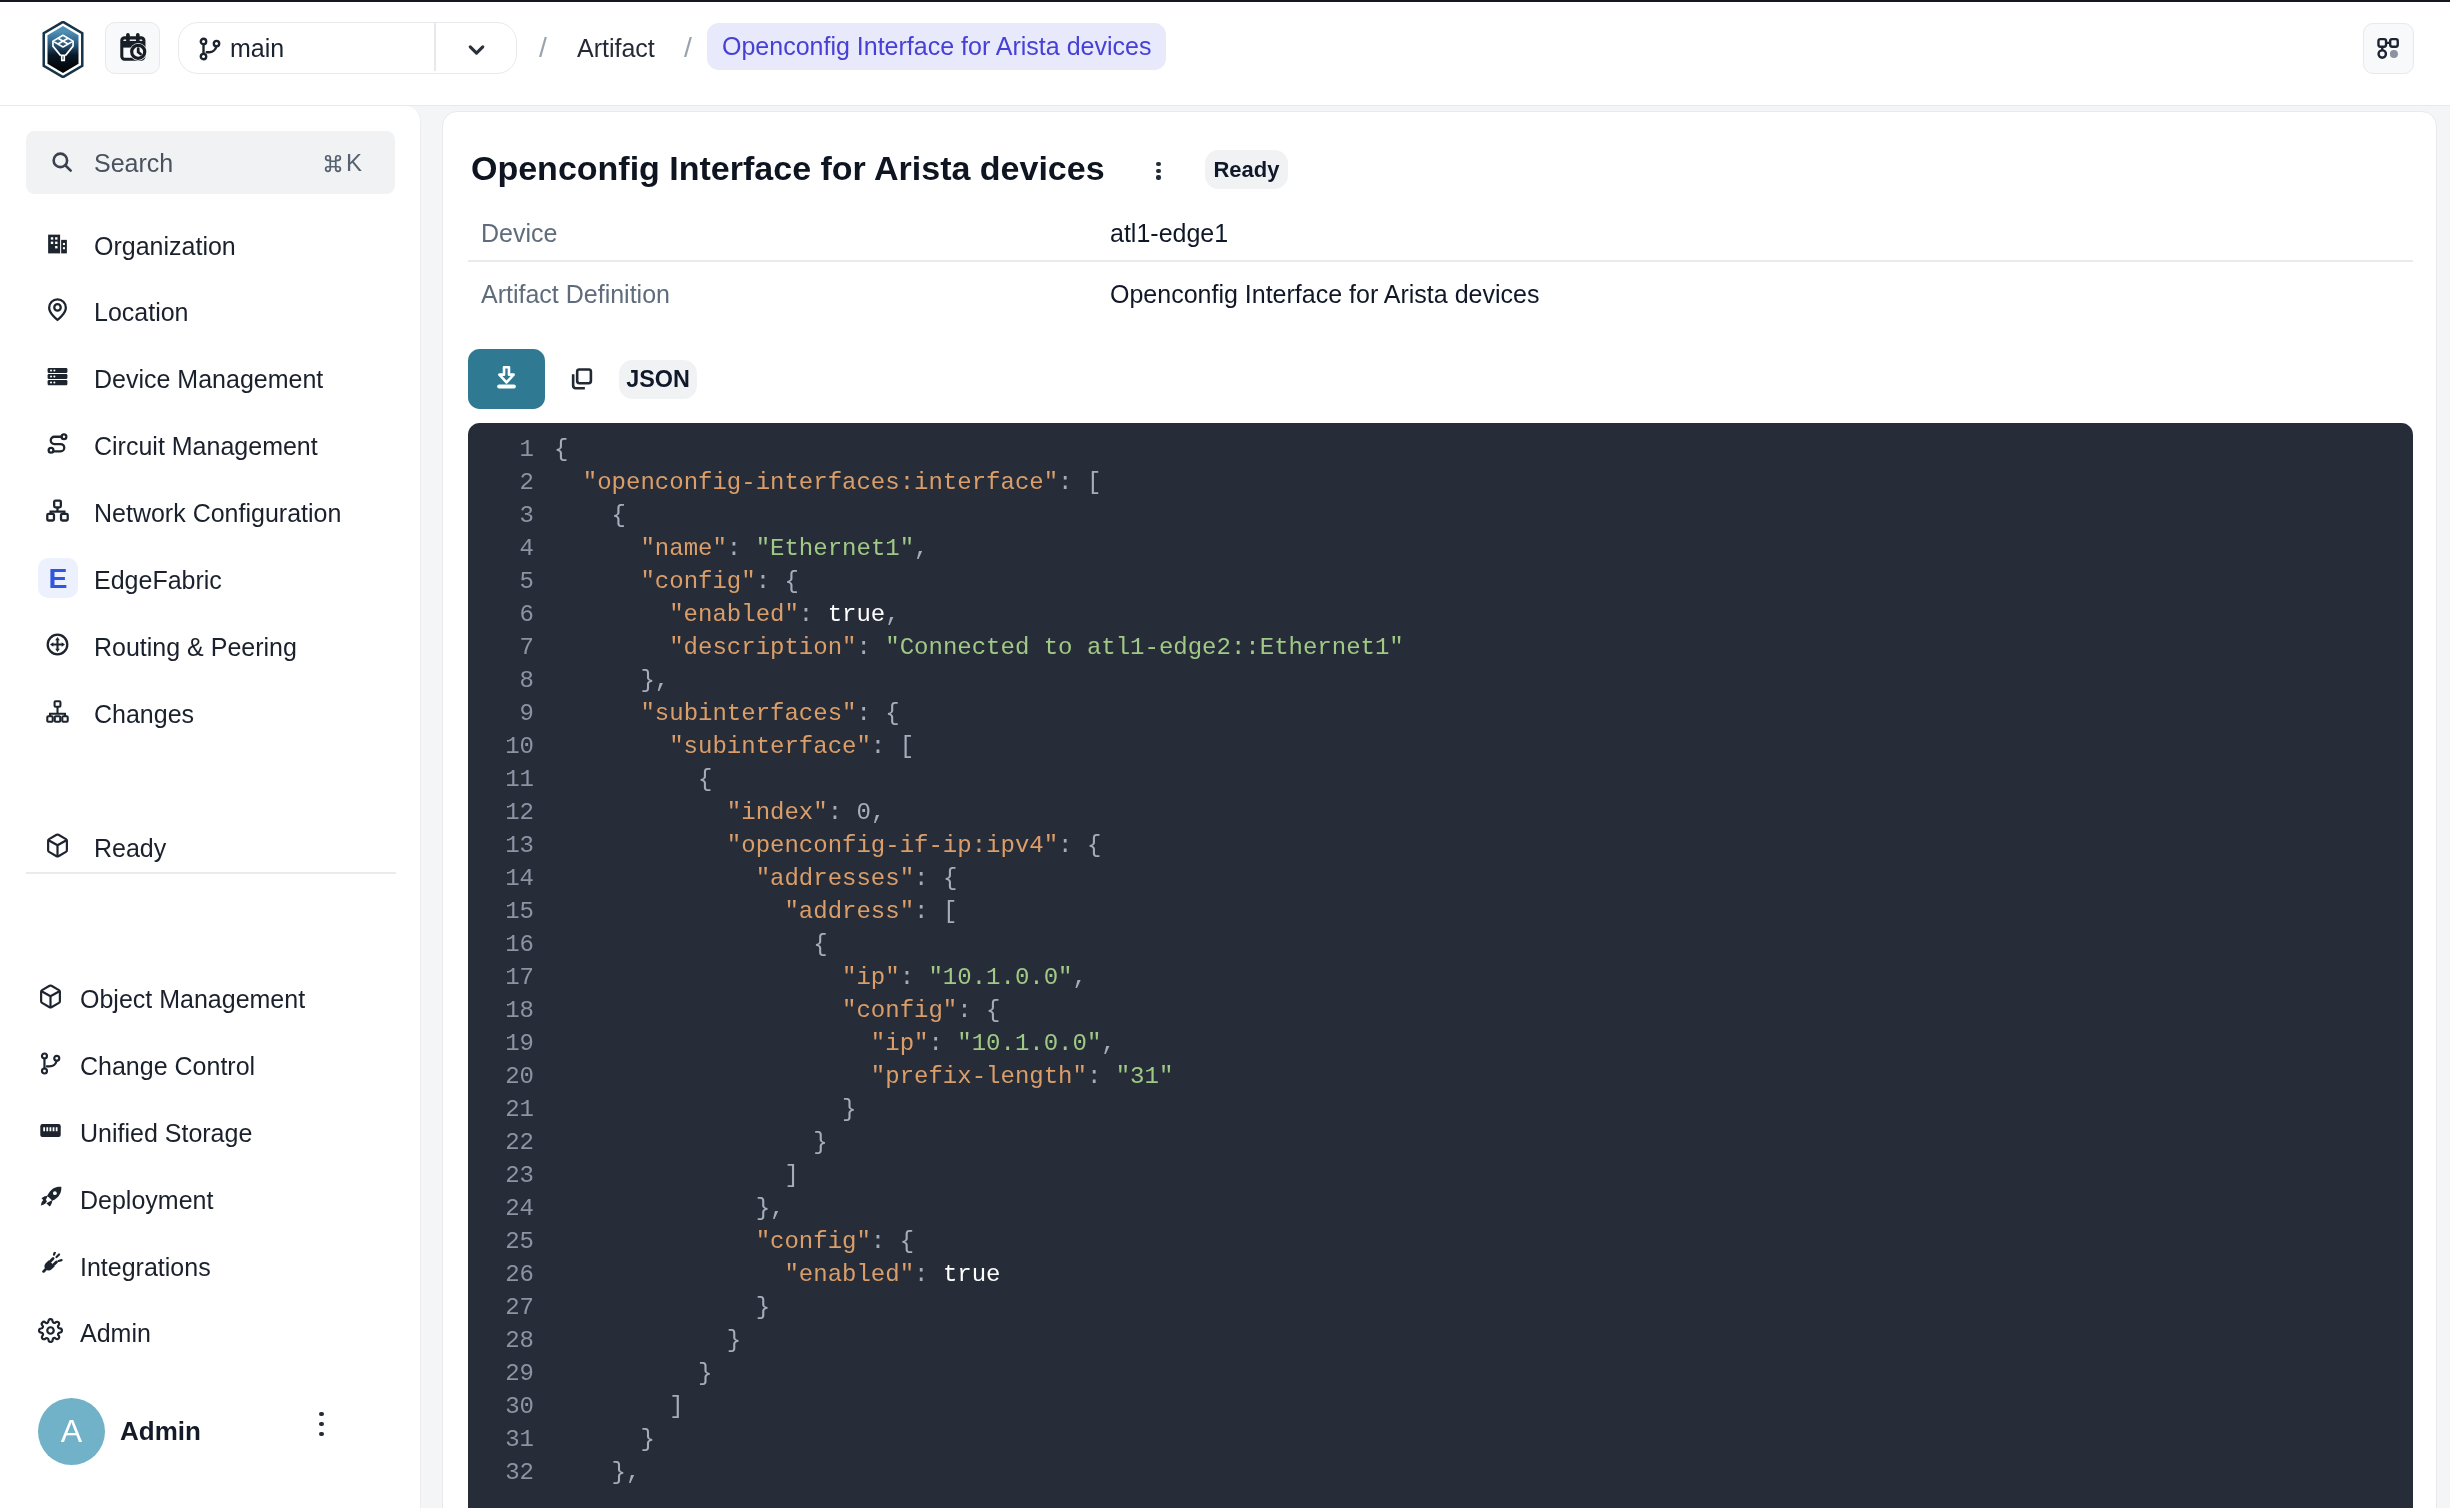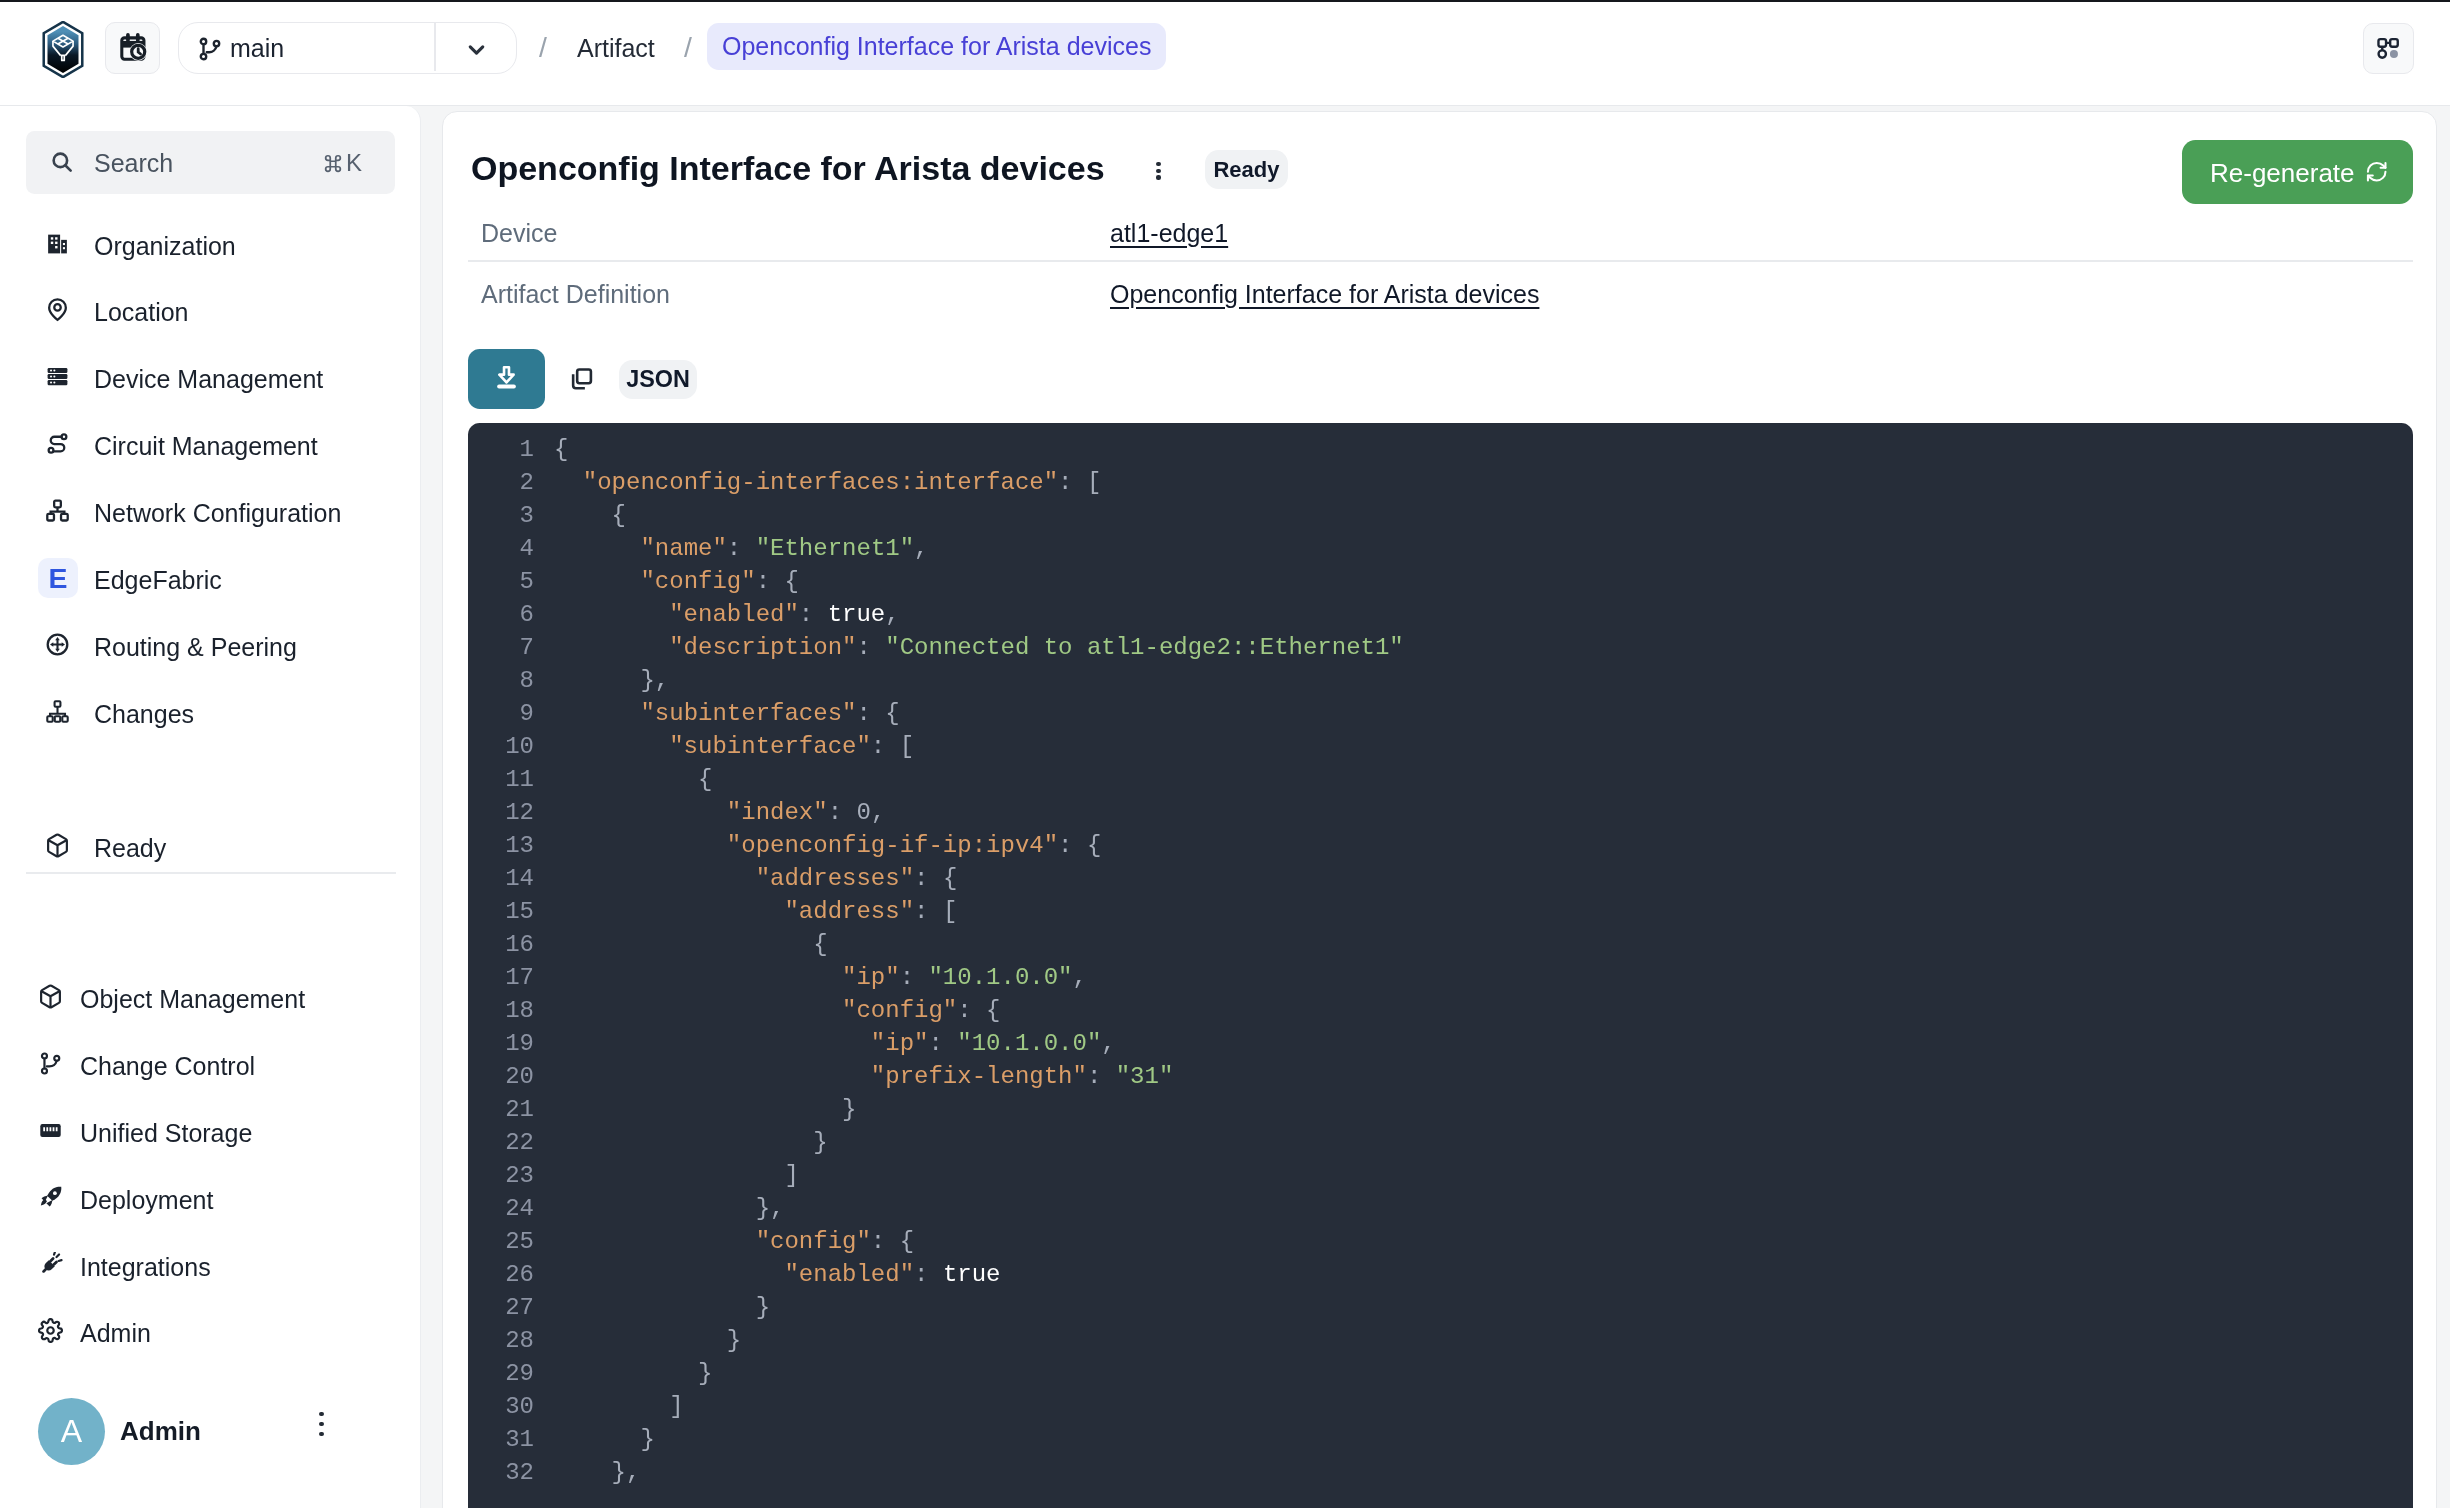--- a/index.html
+++ b/index.html
@@ -48,21 +48,21 @@
   border:1.7px solid #e7e9ec; border-radius:15px 15px 0 0; }
 #title { position:absolute; left:28px; top:37px; font-size:34px; font-weight:700; color:#0e1521; }
 #tkebab { left:713px; top:50px; }
 #ready { position:absolute; left:762px; top:38px; width:83px; height:39px; border-radius:13.4px;
   background:#f0f2f4; color:#10192a; font-size:22px; font-weight:700; text-align:center; line-height:39px; }
 #regen { position:absolute; left:1739px; top:28px; width:231px; height:64px; border-radius:13.4px;
   background:#4a9f56; color:#fff; font-size:26px; }
 #regen span { position:absolute; left:28px; top:17.6px; }
 #regen svg { position:absolute; right:25px; top:20px; }
 .lbl { position:absolute; left:38px; font-size:25px; color:#5f6c7b; }
-.val { position:absolute; left:667px; font-size:25px; color:#101828; text-decoration:underline;
+.val { position:absolute; left:667px; font-size:25px; color:#101828; 
   text-underline-offset:4.2px; }
 #rowdiv { position:absolute; left:25px; top:148px; width:1945px; height:1.7px; background:#e8eaed; }
 #dlbtn { position:absolute; left:25px; top:237px; width:77px; height:60px; border-radius:11.7px;
   background:#2f7a92; }
 #copyic { position:absolute; left:124px; top:253px; }
 #jsonpill { position:absolute; left:176px; top:248px; width:78px; height:39px; border-radius:13.4px;
   background:#f0f2f4; color:#10192a; font-size:23.4px; font-weight:700; text-align:center; line-height:39px; }
 
 
 #code { position:absolute; left:25px; top:311px; width:1945px; height:1121px; border-radius:11.7px;
@@ -329,29 +329,20 @@
 </div>
 
 <div id="card">
   <div id="title">Openconfig Interface for Arista devices</div>
   <div class="kebab" id="tkebab">
       <i></i>
       <i></i>
       <i></i>
     </div>
   <div id="ready">Ready</div>
-  <div id="regen">
-      <span>Re-generate</span>
-    <svg width="23.4" height="23.4" viewBox="0 0 24 24" fill="none" stroke="#fff" stroke-width="2.1" stroke-linecap="round" stroke-linejoin="round">
-      <path d="M3 12a9 9 0 0 1 9-9 9.75 9.75 0 0 1 6.74 2.74L21 8"></path>
-      <path d="M21 3v5h-5"></path>
-      <path d="M21 12a9 9 0 0 1-9 9 9.75 9.75 0 0 1-6.74-2.74L3 16"></path>
-      <path d="M8 16H3v5"></path>
-    </svg>
-  </div>
   <div class="lbl" style="top:107px">Device</div>
   <div class="val" style="top:107px">atl1-edge1</div>
   <div id="rowdiv"></div>
   <div class="lbl" style="top:168px">Artifact Definition</div>
   <div class="val" style="top:168px">Openconfig Interface for Arista devices</div>
   <div id="dlbtn">
     <svg class="abs" style="left:22px;top:13.4px" width="33" height="33" viewBox="0 0 24 24">
         <path d="M10.2 3.8h3.6v5.4h3.4L12 14.9 6.8 9.2h3.4Z" fill="none" stroke="#fff" stroke-width="1.9" stroke-linejoin="round"></path>
         <path d="M6.6 17.8h10.8" stroke="#fff" stroke-width="2.8" stroke-linecap="round"></path>
       </svg>

